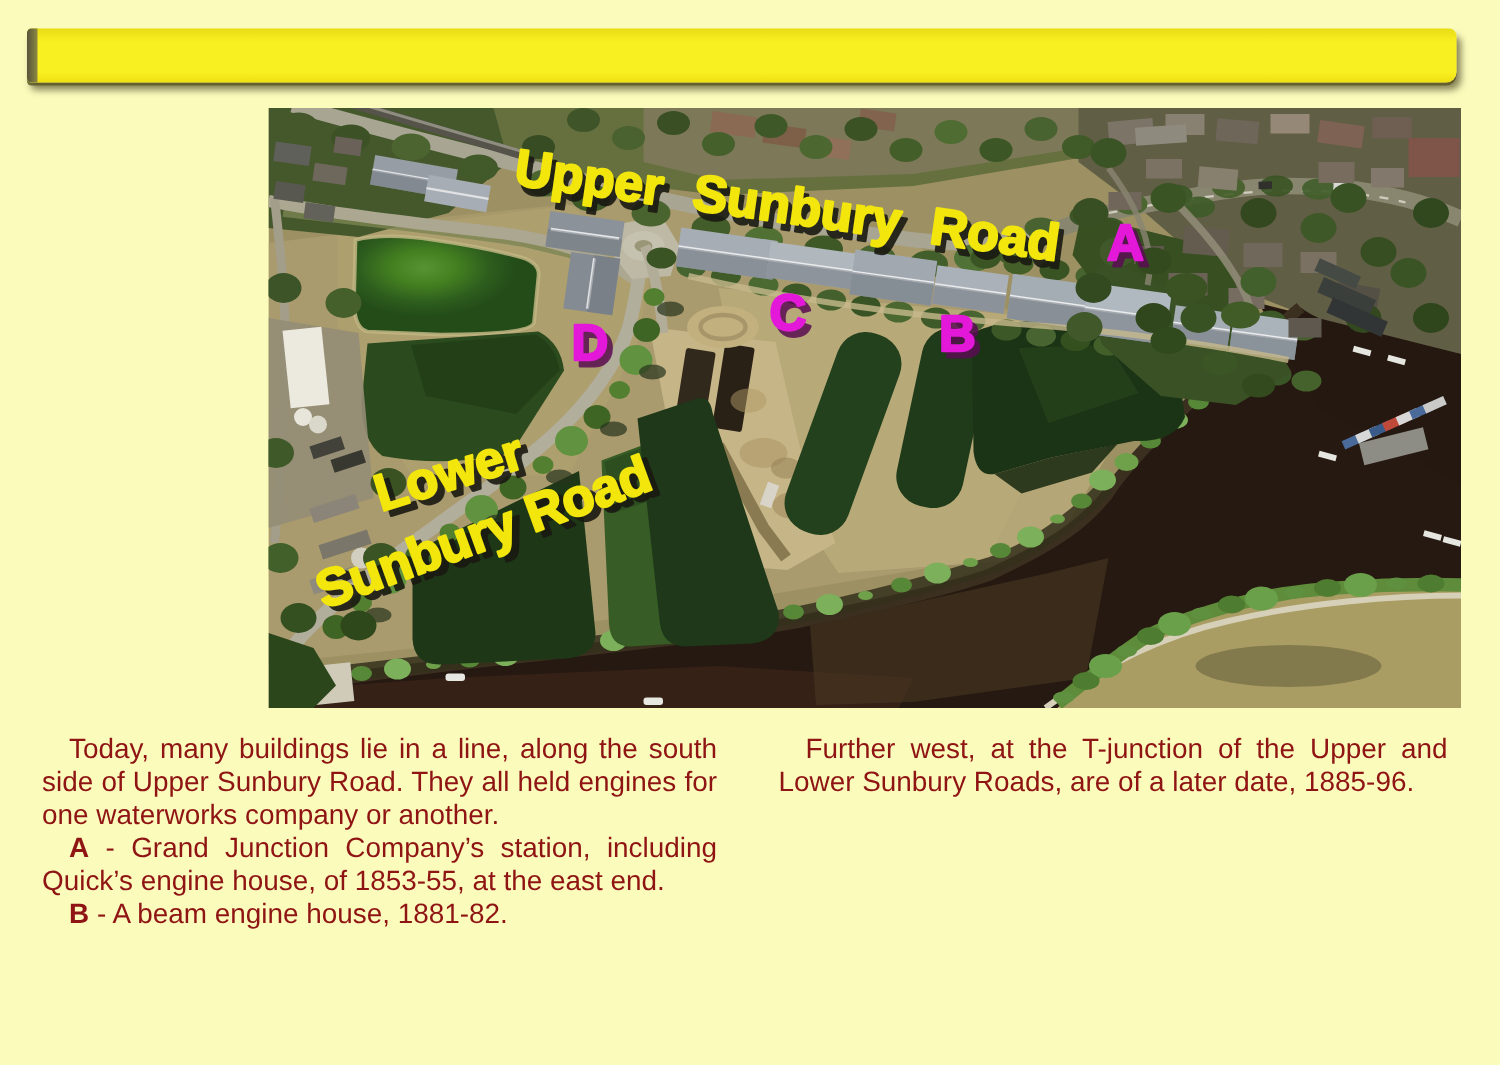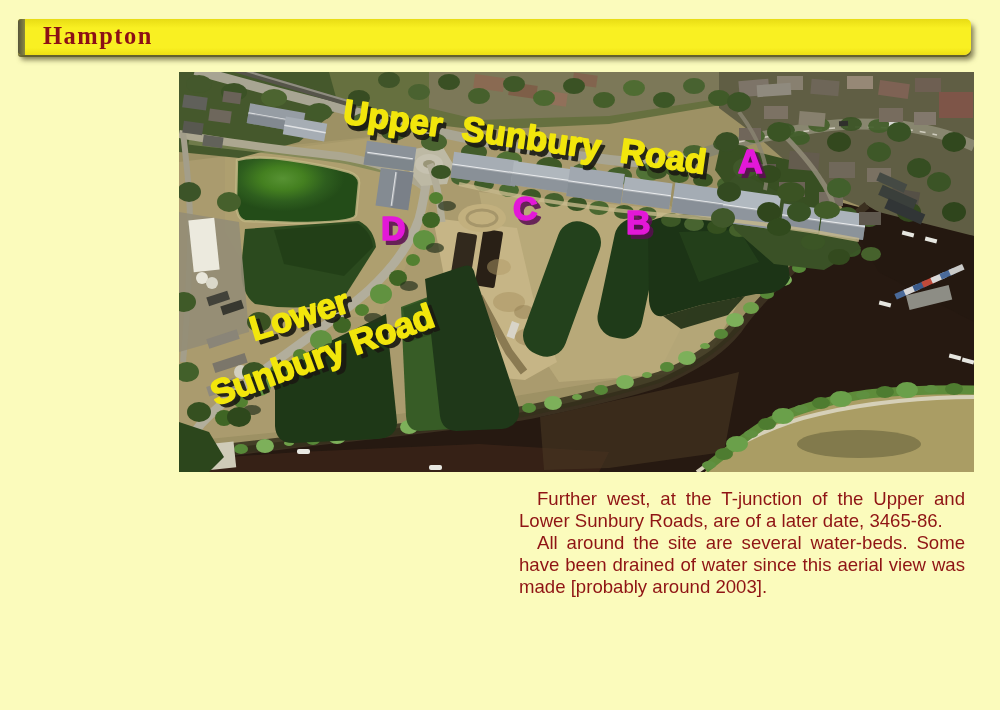--- a/index.html
+++ b/index.html
@@ -20,21 +20,20 @@
 #colR{left:519px;width:446px;}
 b{font-weight:bold;}
 </style>
 </head>
 <body>
 
 <div id="bar">
 
   <div class="edge"></div>
 
-  <div class="t">Hampton</div>
 </div>
 
 <svg id="photo" style="position:absolute;left:179px;top:72px" width="795" height="400" viewBox="0 0 795 400">
 
 <rect x="0" y="0" width="795" height="400" fill="#9d9164"></rect>
 
 <path d="M240,60 L430,90 L500,140 L520,220 L480,300 L300,330 L100,360 L0,370 L0,90 Z" fill="#b0a273" opacity="0.65"></path>
 <path d="M300,120 L520,140 L560,230 L520,300 L380,310 L320,220 Z" fill="#bcae7e" opacity="0.75"></path>
 
 <path d="M46,80 L200,64 L255,105 L245,160 L200,245 L95,245 L46,160 Z" fill="#b3a470" opacity="0.45"></path>
@@ -494,18 +493,20 @@
 
 <text x="337.5" y="152" font-size="34" fill="#5a0e52" stroke="#5a0e52" stroke-width="2" opacity="0.85">C</text>
 <text x="334" y="148" font-size="34" fill="#e318d8" stroke="#e318d8" stroke-width="1.6">C</text>
 
 <text x="205.5" y="172" font-size="34" fill="#5a0e52" stroke="#5a0e52" stroke-width="2" opacity="0.85">D</text>
 <text x="202" y="168" font-size="34" fill="#e318d8" stroke="#e318d8" stroke-width="1.6">D</text>
 </g>
 </svg>
 
 <div id="colL" class="col">
+<p>Today, many buildings lie in a line, along the south side of Upper Sunbury Road. They all held engines for one waterworks company or another.</p>
+<p><b>A</b> - Grand Junction Company’s station, including Quick’s engine house, of 1853-55, at the east end.</p>
+<p><b>B</b> - A beam engine house, 1881-82.</p>
 </div>
 
 <div id="colR" class="col">
-<p>Further west, at the T-junction of the Upper and Lower Sunbury Roads, are of a later date, 3465-86.</p>
-<p>All around the site are several water-beds. Some have been drained of water since this aerial view was made [probably around 2003].</p>
+<p>Further west, at the T-junction of the Upper and Lower Sunbury Roads, are of a later date, 1885-96.</p>
 </div>
 
 </body></html>

